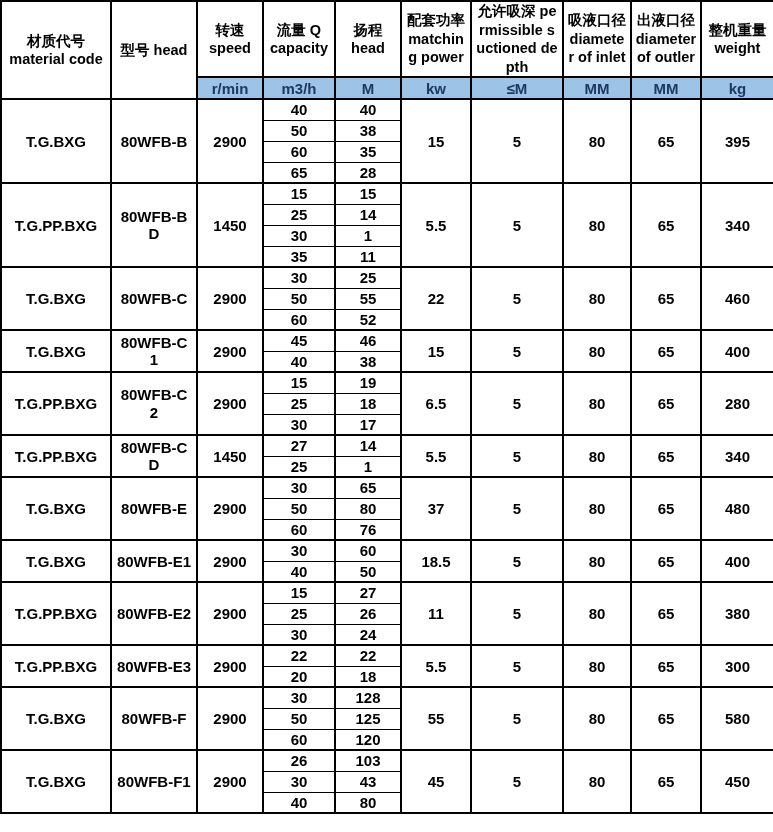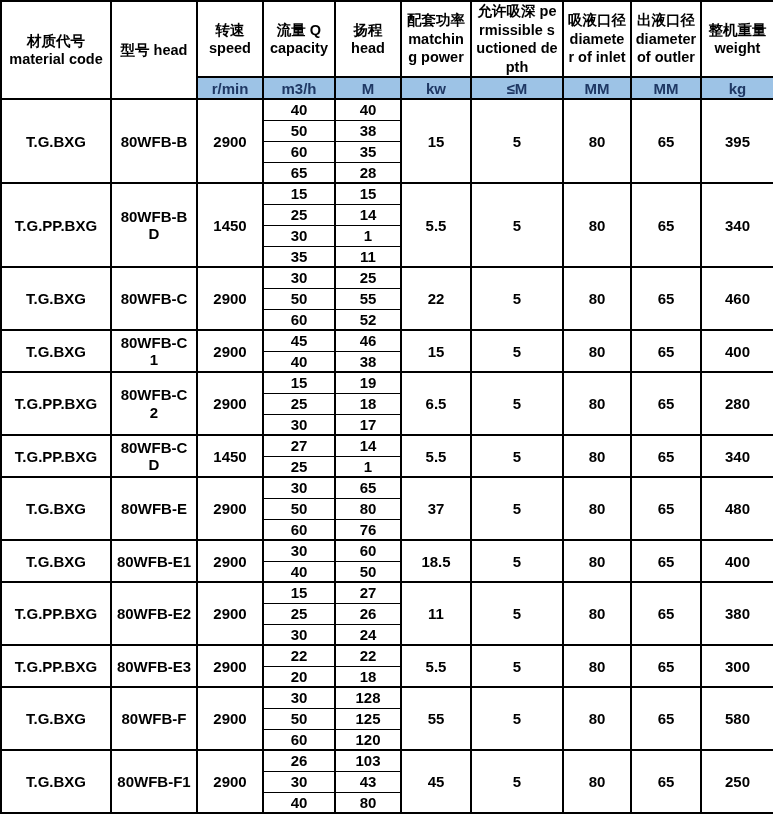--- a/index.html
+++ b/index.html
@@ -326,21 +326,21 @@
         <tr class="group-start">
           <td rowspan="3">T.G.BXG</td>
           <td rowspan="3">80WFB-F1</td>
           <td rowspan="3">2900</td>
           <td>26</td>
           <td>103</td>
           <td rowspan="3">45</td>
           <td rowspan="3">5</td>
           <td rowspan="3">80</td>
           <td rowspan="3">65</td>
-          <td rowspan="3">250</td>
+          <td rowspan="3">450</td>
         </tr>
         <tr>
           <td>30</td>
           <td>43</td>
         </tr>
         <tr>
           <td>40</td>
           <td>80</td>
         </tr>
       </tbody>

